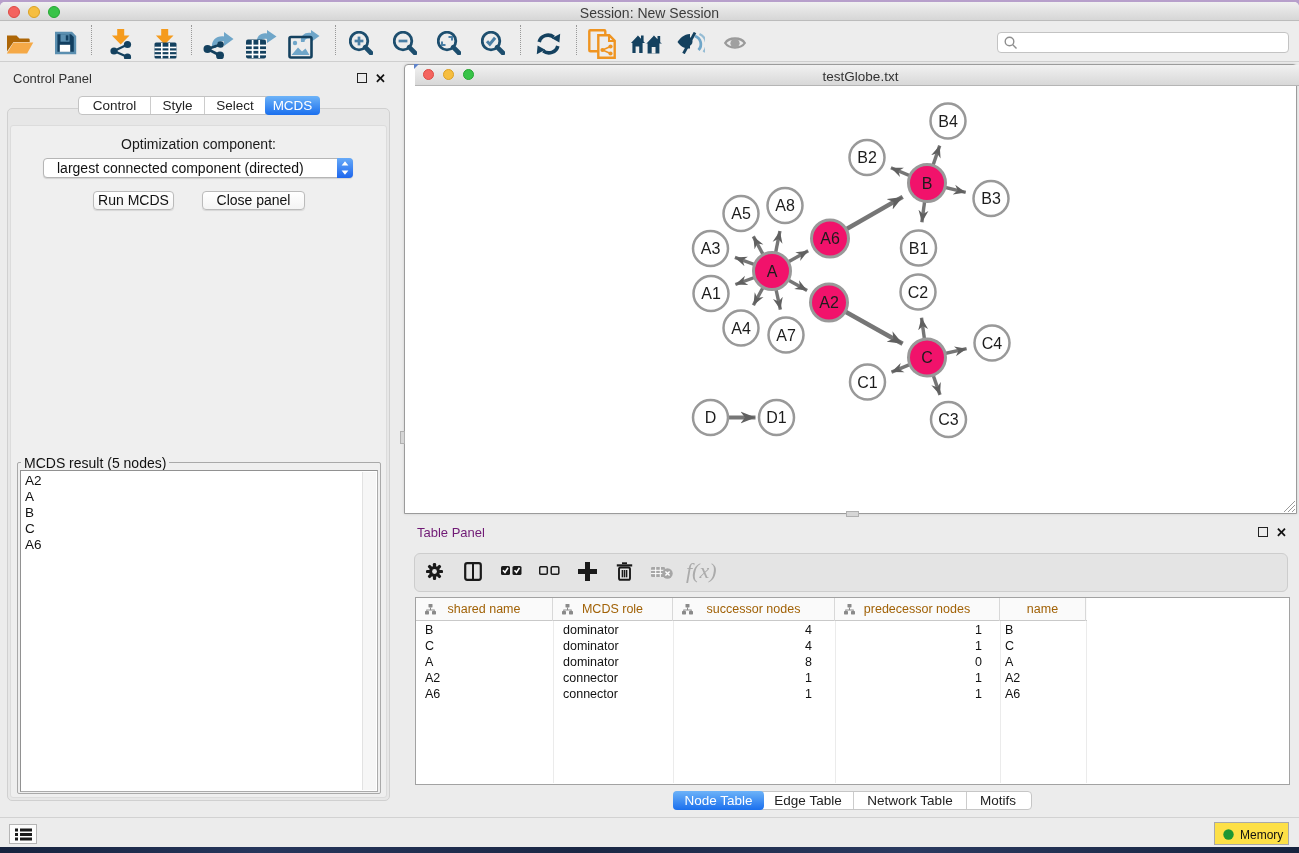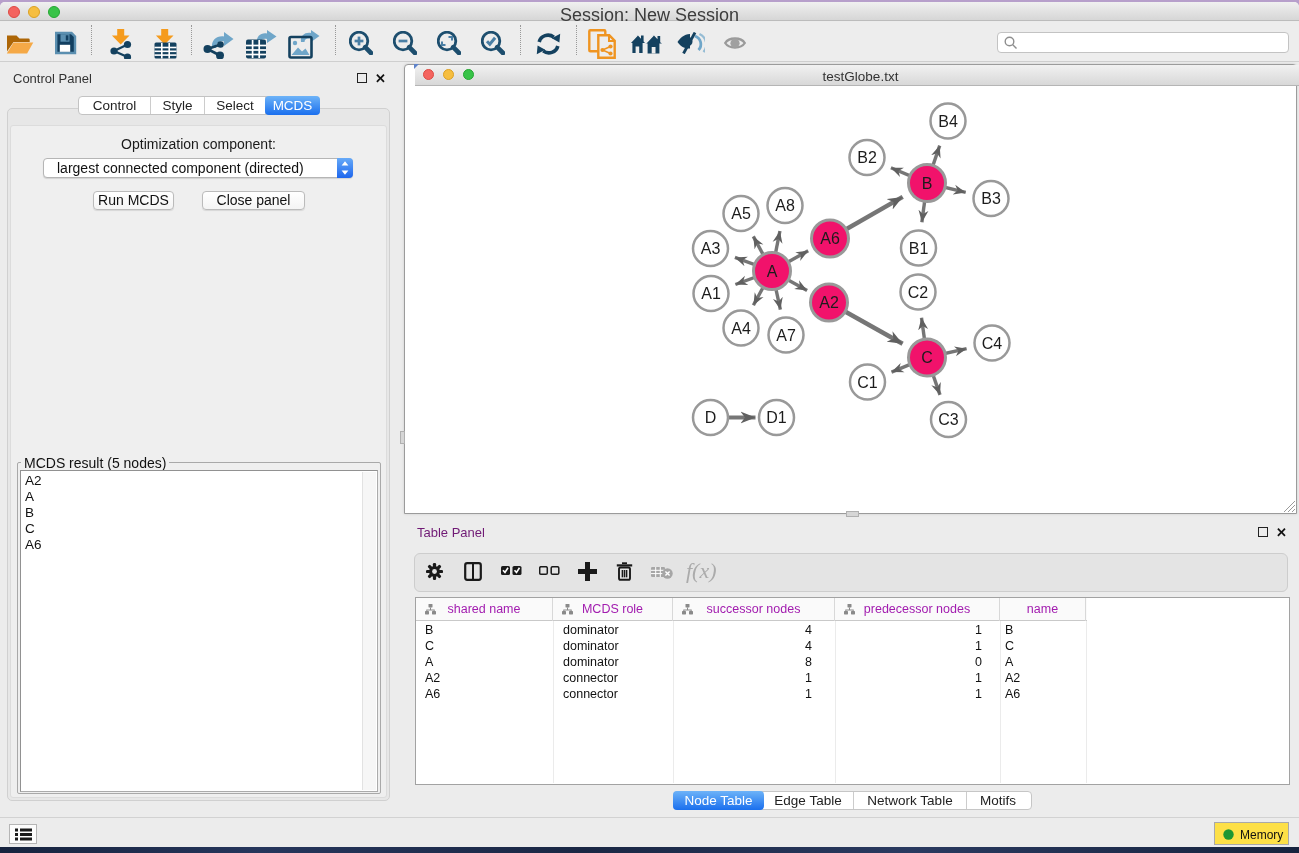--- a/index.html
+++ b/index.html
@@ -1,21 +1,21 @@
 <!DOCTYPE html>
 <html><head>
 <meta charset="utf-8">
 <style>
 * { margin:0; padding:0; box-sizing:border-box; }
 html,body { width:1299px; height:853px; overflow:hidden; }
 body { -webkit-font-smoothing:antialiased; font-family:"Liberation Sans", sans-serif; background:#b79fcb; position:relative; }
 #app { position:absolute; left:0; top:2px; width:1299px; height:845px; background:#ececec; border-radius:5px 5px 0 0; }
 #wallpaper { position:absolute; left:0; top:847px; width:1299px; height:6px; background:linear-gradient(90deg,#16233e,#26365c 20%,#1a2744 45%,#2a3a60 70%,#16233e); }
 #titlebar { position:absolute; left:0; top:2px; width:1299px; height:19px; background:linear-gradient(#f0f0f0,#d6d6d6); border-bottom:1px solid #bcbcbc; border-radius:5px 5px 0 0; }
-#titlebar .title { position:absolute; left:0; right:0; top:3px; text-align:center; font-size:18px; color:#3c3c3c; }
+#titlebar .title { position:absolute; left:0; right:0; top:3px; text-align:center; font-size:14px; color:#3c3c3c; }
 .tl { position:absolute; width:12px; height:12px; border-radius:50%; }
 #toolbar { position:absolute; left:0; top:22px; width:1299px; height:40px; background:#ededed; border-bottom:1px solid #cfcfcf; }
 .sep { position:absolute; top:3px; height:30px; width:0; border-left:1px dotted #999; }
 .ticon { position:absolute; }
 #search { position:absolute; left:997px; top:32px; width:292px; height:21px; background:#fff; border:1px solid #c3c3c3; border-radius:4px; }
 
 #cp-title { position:absolute; left:13px; top:71px; font-size:13px; color:#333; }
 #cp-box { position:absolute; left:7px; top:108px; width:383px; height:693px; background:#e7e7e7; border:1px solid #d0d0d0; border-radius:5px; }
 #tabs { position:absolute; left:78px; top:96px; width:242px; height:19px; background:#fff; border:1px solid #c3c3c3; border-radius:4px; display:flex; font-size:13.5px; color:#222; }
 #tabs .tab, #btabs .tab { flex:none; text-align:center; line-height:17px; border-right:1px solid #ccc; }
@@ -33,21 +33,21 @@
 #netwin { position:absolute; left:404px; top:64px; width:893px; height:450px; background:#fff; border:1px solid #9b9b9b; border-radius:4px 4px 0 0; box-shadow:0 0 3px rgba(0,0,0,0.12); }
 #nw-title { position:absolute; left:10px; top:0; width:100%; height:21px; background:linear-gradient(#f1f1f1,#d8d8d8); border-bottom:1px solid #b5b5b5; border-radius:4px 4px 0 0; }
 #nw-title .title { position:absolute; left:0; right:0; top:4px; text-align:center; font-size:13.5px; color:#333; }
 #canvas { position:absolute; left:0; top:22px; width:891px; height:426px; background:#fff; }
 svg text.nl { font-size:16px; fill:#1c1c1c; text-anchor:middle; font-family:"Liberation Sans",sans-serif; -webkit-font-smoothing:antialiased; }
 #canvas { will-change:transform; }
 
 #tp-title { position:absolute; left:417px; top:525px; font-size:13px; color:#701a75; }
 #tp-toolbar { position:absolute; left:414px; top:553px; width:874px; height:39px; background:#e4e4e4; border:1px solid #cdcdcd; border-radius:6px; }
 #tbl { position:absolute; left:415px; top:597px; width:875px; height:188px; background:#fff; border:1px solid #a2a2a2; }
-#tbl-head { position:absolute; left:0; top:0; height:23px; width:671px; background:#fafafa; border-bottom:1px solid #c9c9c9; font-size:12.5px; color:#a21caf; }
+#tbl-head { position:absolute; left:0; top:0; height:23px; width:671px; background:#fafafa; border-bottom:1px solid #c9c9c9; font-size:12.5px; color:#a16207; }
 .hcell { position:absolute; top:0; height:23px; border-right:1px solid #d8d8d8; text-align:center; line-height:22px; }
 .vline { position:absolute; top:23px; width:0; height:162px; border-left:1px solid #ebebeb; }
 .trow { position:absolute; font-size:12.5px; color:#111; height:16px; line-height:16px; }
 .num { text-align:right; }
 
 #btabs { position:absolute; left:673px; top:791px; width:359px; height:19px; background:#fff; border:1px solid #c6c6c6; border-radius:4px; display:flex; font-size:13.5px; color:#222; }
 #statusbar { position:absolute; left:0; top:817px; width:1299px; height:30px; background:#ececec; border-top:1px solid #d2d2d2; }
 #lbtn { position:absolute; left:9px; top:824px; width:28px; height:20px; background:#fcfcfc; border:1px solid #b5b5b5; }
 #membtn { position:absolute; left:1214px; top:822px; width:75px; height:23px; background:#fde047; border:1px solid #a9a9a9; font-size:12px; color:#111; }
 .hico { position:absolute; left:9px; top:6px; }

